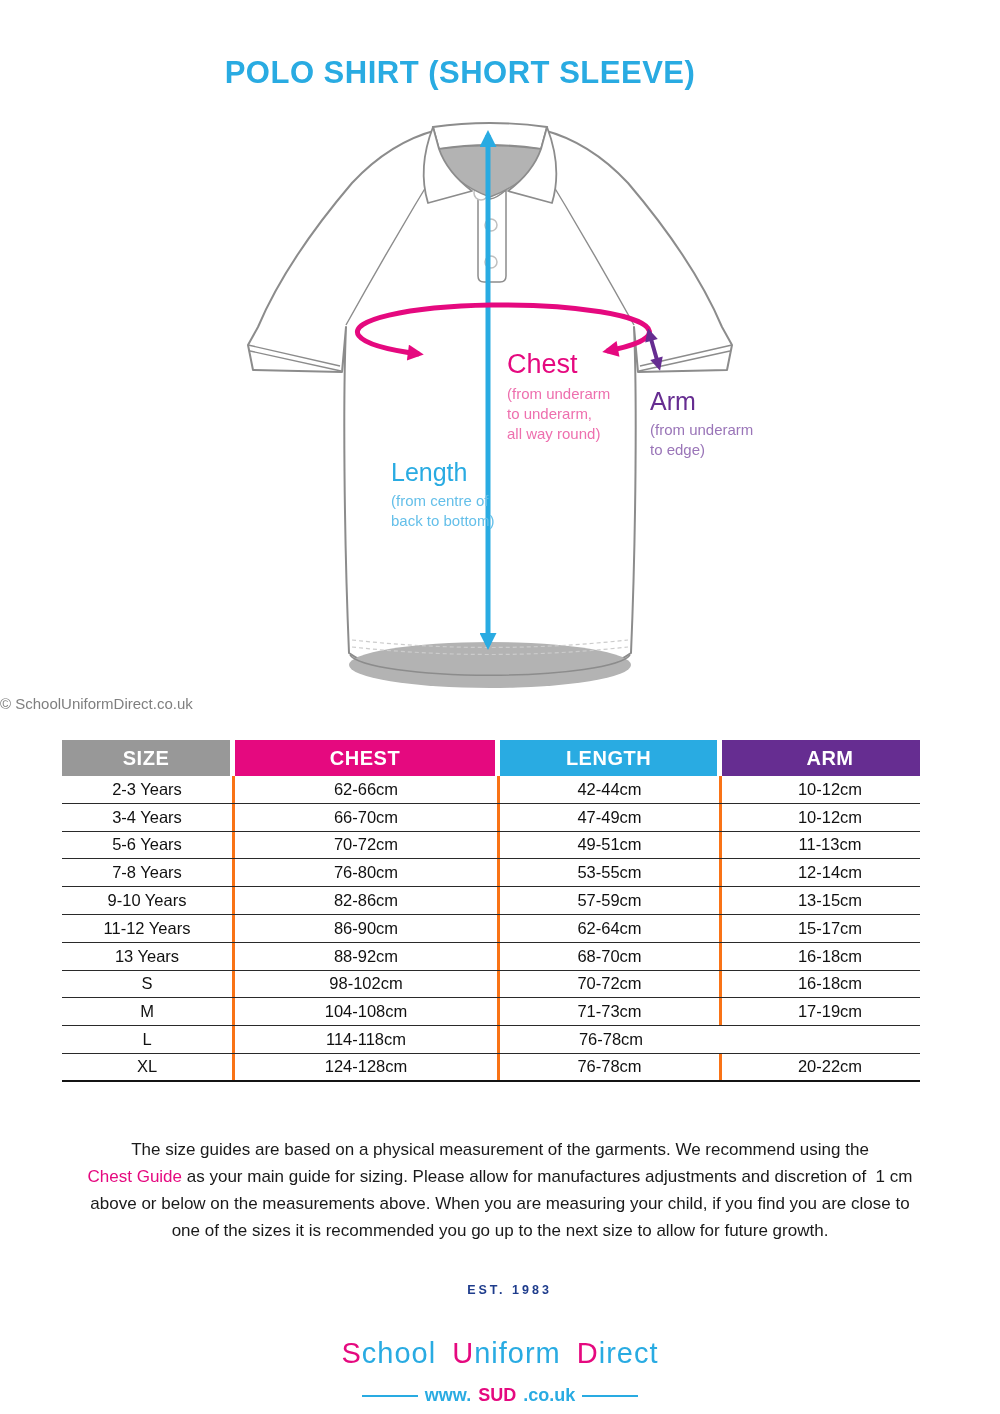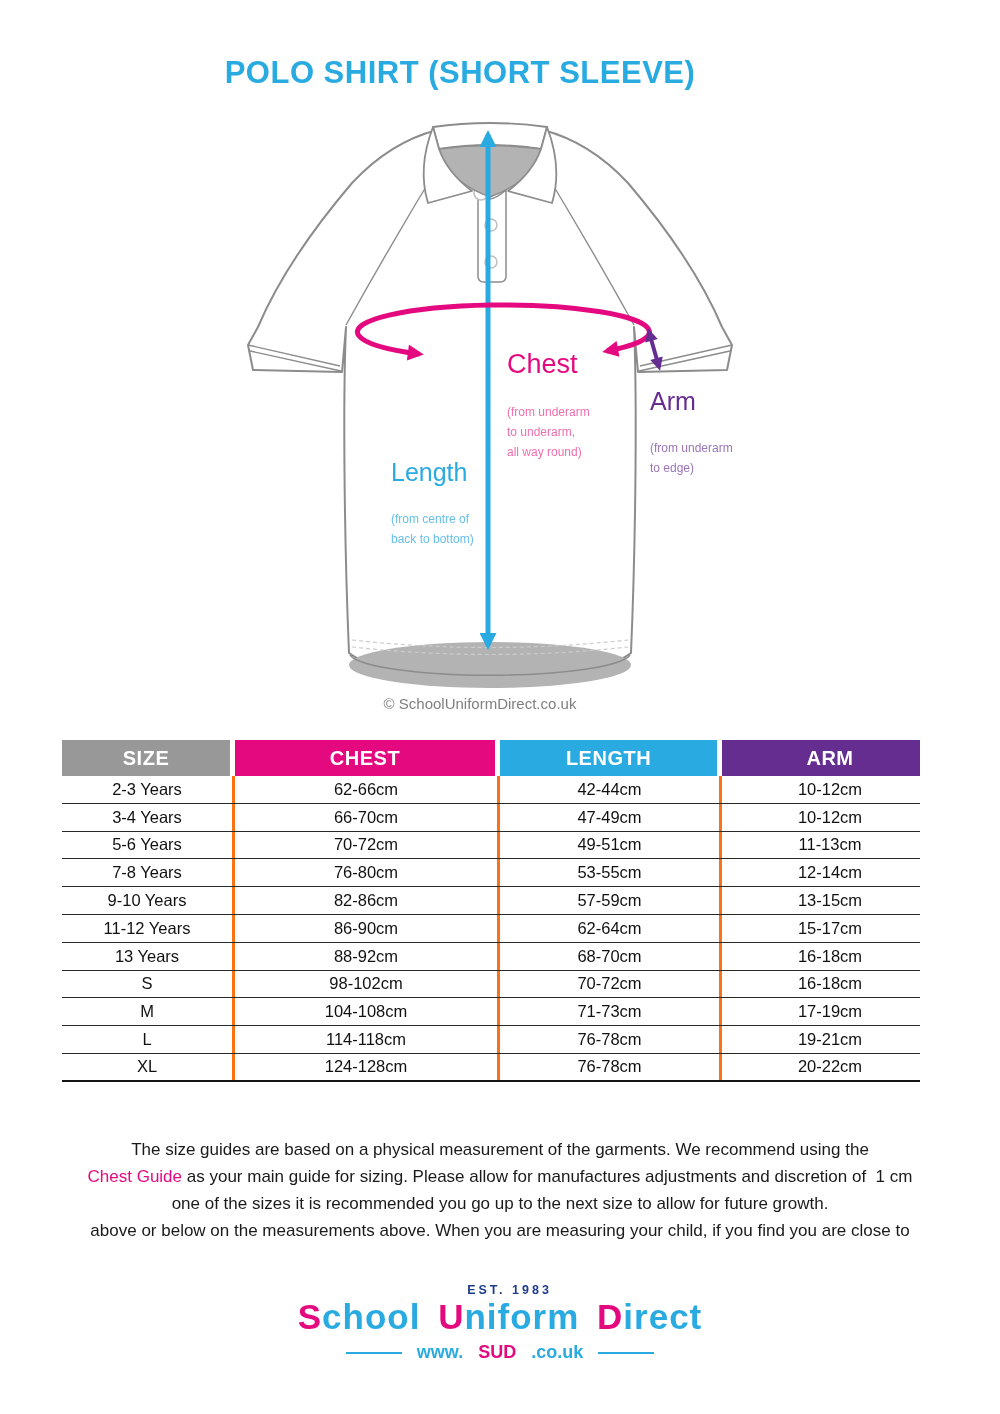--- a/index.html
+++ b/index.html
@@ -7,28 +7,28 @@
   .page { position:relative; width:920px; height:1414px; background:#fff; overflow:hidden; }
 
   .title { position:absolute; top:55px; left:0; width:100%; text-align:center;
            font-size:31px; font-weight:bold; letter-spacing:0.5px; color:#29abe2; }
 
   
   .diagram { position:absolute; top:95px; left:0; width:1000px; height:630px; }
   .diagram svg { position:absolute; top:0; left:0; }
   .dlabel { position:absolute; line-height:1.05; }
   .dlabel .big { display:block; }
-  .dlabel .sub { display:block; white-space:pre-line; font-size:12px; line-height:20px; margin-top:24px; }
+  .dlabel .sub { display:block; white-space:pre-line; font-size:15px; line-height:20px; margin-top:6px; }
   .lbl-chest { left:507px; top:255px; color:#e5097f; font-size:27px; }
   .lbl-chest .sub { color:#ee6fae; }
   .lbl-arm { left:650px; top:293px; color:#662d91; font-size:25px; }
   .lbl-arm .sub { color:#9a75b8; }
   .lbl-length { left:391px; top:364px; color:#29abe2; font-size:25px; }
   .lbl-length .sub { color:#64bfe9; }
-  .copyright { position:absolute; top:600px; left:0; width:96%; text-align:center;
+  .copyright { position:absolute; top:600px; left:0; width:96%; 
                font-size:15px; color:#7f7f7f; }
 
   
   .size-table { position:absolute; top:740px; left:62px; width:876px; }
   .thead { display:flex; height:36px; }
   .th { display:flex; align-items:center; justify-content:center;
         color:#fff; font-size:20px; font-weight:bold; letter-spacing:0.5px; }
   .th:not(:last-child) { border-right:5px solid #ffffff; }
   .col-size   { width:173px; }
   .col-chest  { width:265px; }
@@ -45,26 +45,26 @@
   .td:not(:last-child) { border-right:3px solid #f97316; }
 
   
   .note { position:absolute; top:1136px; left:0; width:1000px; text-align:center;
           font-size:17px; line-height:27px; color:#1a1a1a; }
   .note .hl { color:#e5097f; }
 
   
   .logo { position:absolute; top:1283px; left:0; width:1000px; text-align:center; }
   .logo-est { font-size:12.5px; font-weight:bold; letter-spacing:3px; color:#1e3c8c;padding-left:19px; }
-  .logo-main { font-size:35px; font-weight:bold; letter-spacing:1px; word-spacing:7px;
-               line-height:1.15; }
+  .logo-main { font-size:29px; font-weight:normal; letter-spacing:1px; word-spacing:7px;
+               line-height:1.15;margin-top:40px; }
   .pink { color:#e5097f; }
   .blue { color:#29abe2; }
-  .logo-url { display:flex; align-items:center; justify-content:center; gap:15px;
-              font-size:18px; font-weight:bold; color:#29abe2; margin-top:5px; }
+  .logo-url { display:flex; align-items:center; justify-content:center; gap:7px;
+              font-size:18px; font-weight:bold; color:#29abe2; margin-top:15px; }
   .dash { width:56px; height:2.5px; background:#29abe2; }
 </style>
 </head>
 <body>
 
 <div class="page">
 
   <div class="title">POLO SHIRT (SHORT SLEEVE)</div>
 
   <div class="diagram">
@@ -198,36 +198,35 @@
         <div class="tr">
           <div class="td col-size">M</div>
           <div class="td col-chest">104-108cm</div>
           <div class="td col-length">71-73cm</div>
           <div class="td col-arm">17-19cm</div>
         </div>
         <div class="tr">
           <div class="td col-size">L</div>
           <div class="td col-chest">114-118cm</div>
           <div class="td col-length">76-78cm</div>
-          <div class="td col-arm">19-21cm</div>
         </div>
         <div class="tr">
           <div class="td col-size">XL</div>
           <div class="td col-chest">124-128cm</div>
           <div class="td col-length">76-78cm</div>
           <div class="td col-arm">20-22cm</div>
         </div>
       </div>
   </div>
 
   <div class="note">
     <div>The size guides are based on a physical measurement of the garments. We recommend using the</div>
     <div><span class="hl">Chest Guide</span><span> as your main guide for sizing. Please allow for manufactures adjustments and discretion of &nbsp;1 cm</span></div>
+    <div>above or below on the measurements above. When you are measuring your child, if you find you are close to</div>
     <div>one of the sizes it is recommended you go up to the next size to allow for future growth.</div>
-    <div>above or below on the measurements above. When you are measuring your child, if you find you are close to</div>
   </div>
 
   <div class="logo">
     <div class="logo-est">EST. 1983</div>
     <div class="logo-main"><span class="pink">S</span><span class="blue">chool</span>
       <span class="pink">U</span><span class="blue">niform</span>
       <span class="pink">D</span><span class="blue">irect</span></div>
     <div class="logo-url">
       <span class="dash"></span>
         <span>www.</span>

